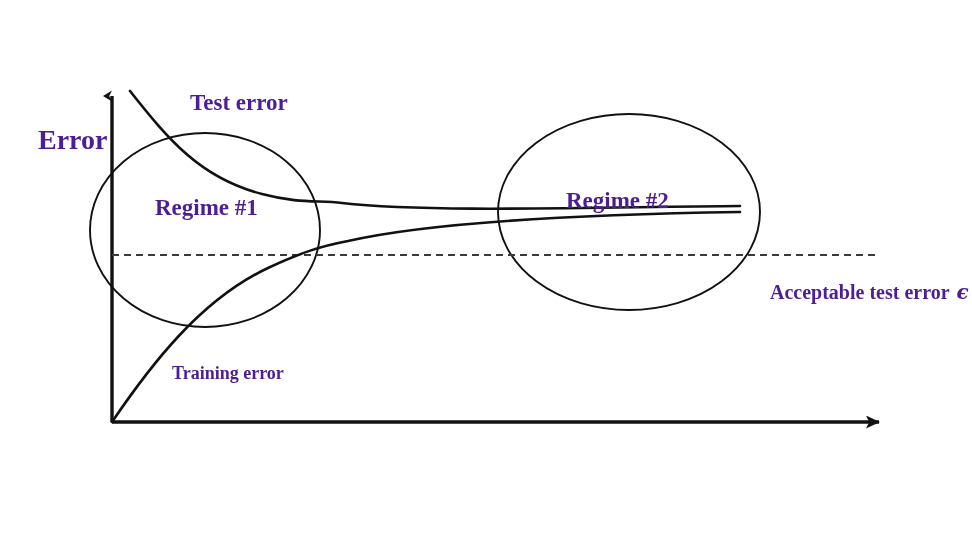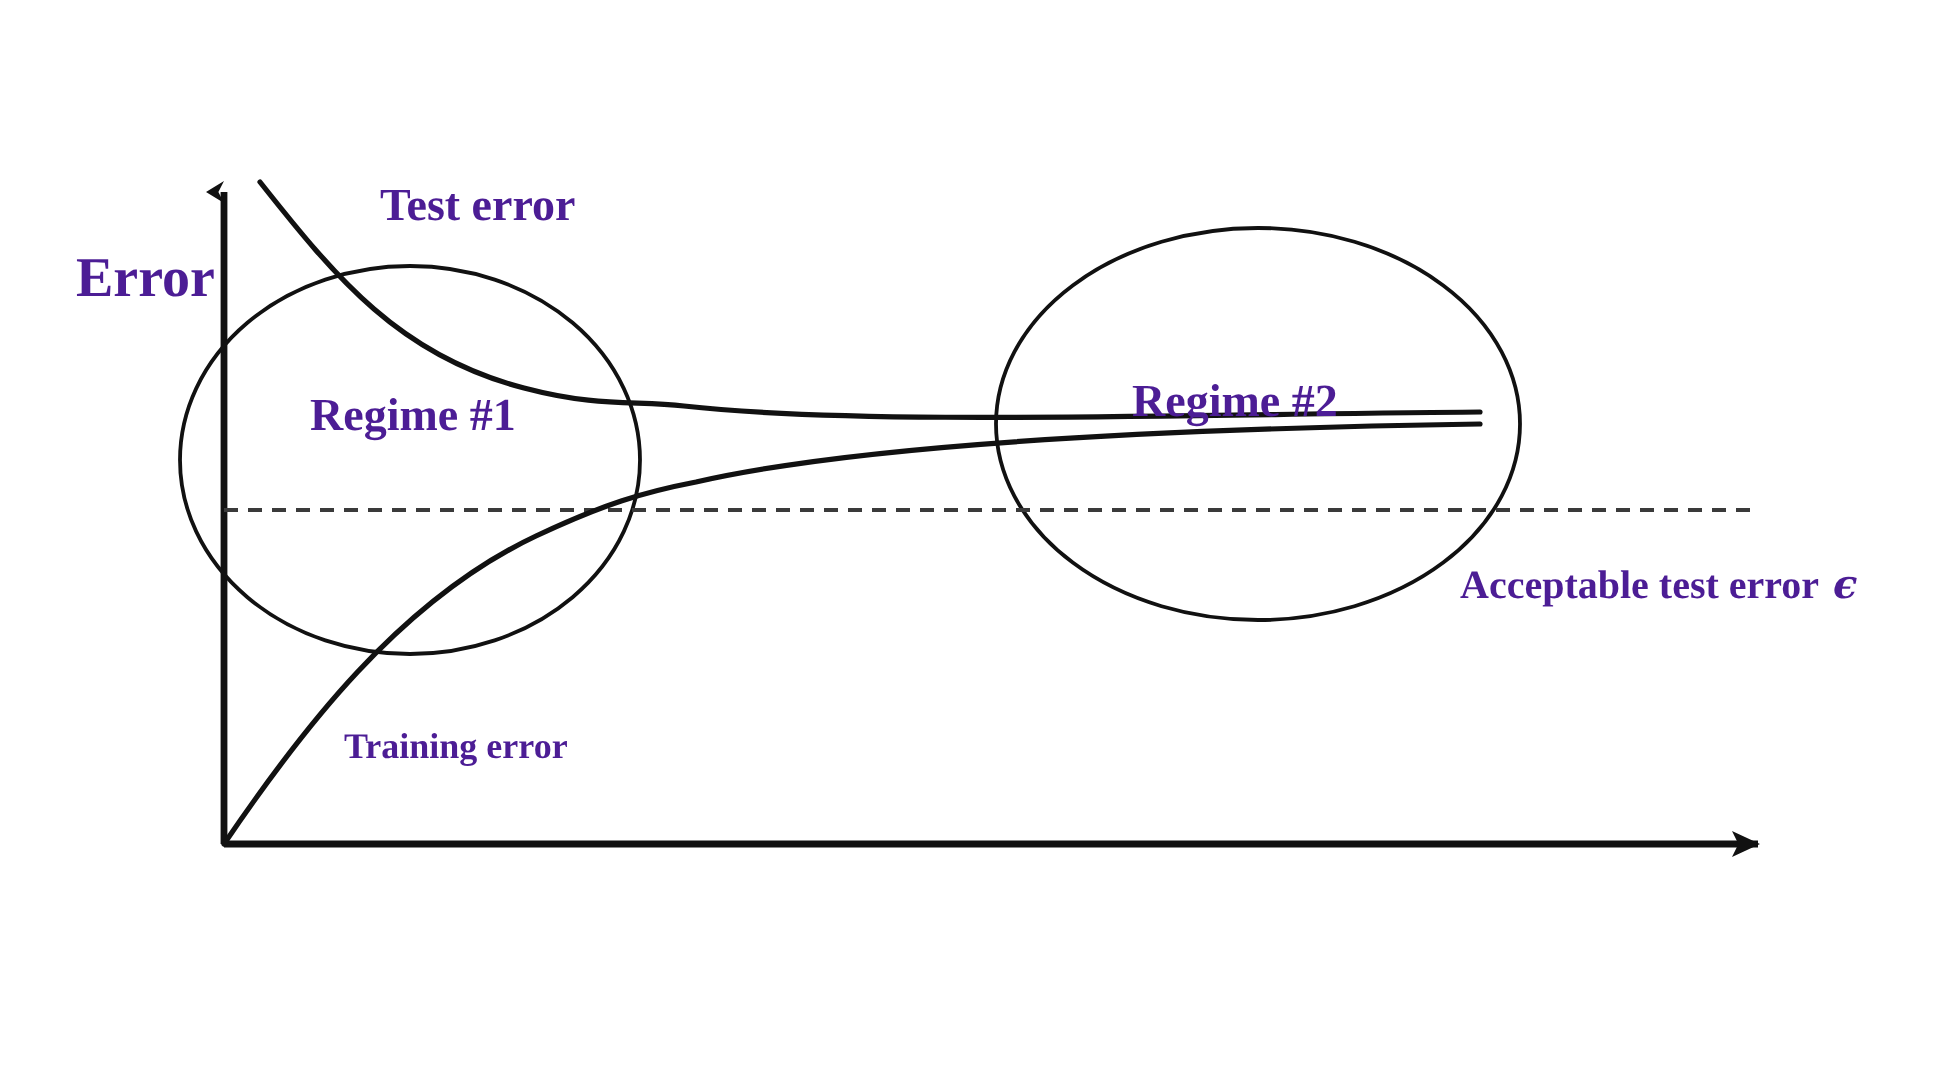--- a/index.html
+++ b/index.html
@@ -30,21 +30,21 @@
     color: #4c1d95;
     white-space: nowrap;
     line-height: 1;
     font-weight: bold;
   }
   .lbl-error        { left: 38px;  top: 126px; font-size: 28px; }
   .lbl-test-error   { left: 190px; top: 91px;  font-size: 23px; }
   .lbl-regime1      { left: 155px; top: 196px; font-size: 23px; }
   .lbl-regime2      { left: 566px; top: 145px; font-size: 23px; margin-top: 44px; }
   .lbl-training-err { left: 172px; top: 364px; font-size: 18px; }
-  .lbl-acceptable   { left: 730px; top: 282px; font-size: 20px; }
+  .lbl-acceptable   { left: 770px; top: 282px; font-size: 20px; }
   .lbl-xaxis        { left: 363px; top: 452px; font-size: 23px; }
   .eps {
     font-style: italic;
     font-family: "DejaVu Serif", "Liberation Serif", serif;
   }
 </style>
 </head>
 <body>
 
 <div id="canvas">

